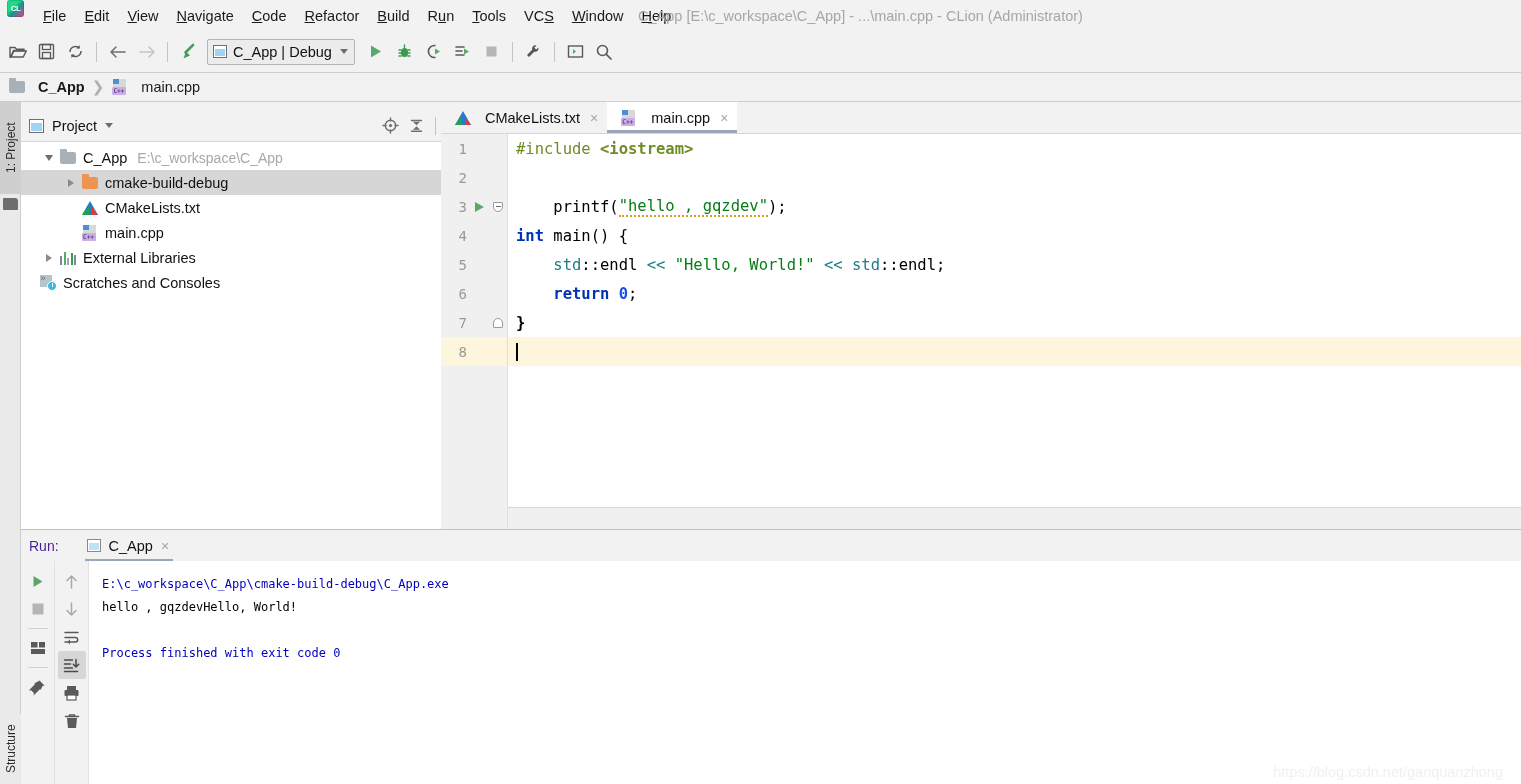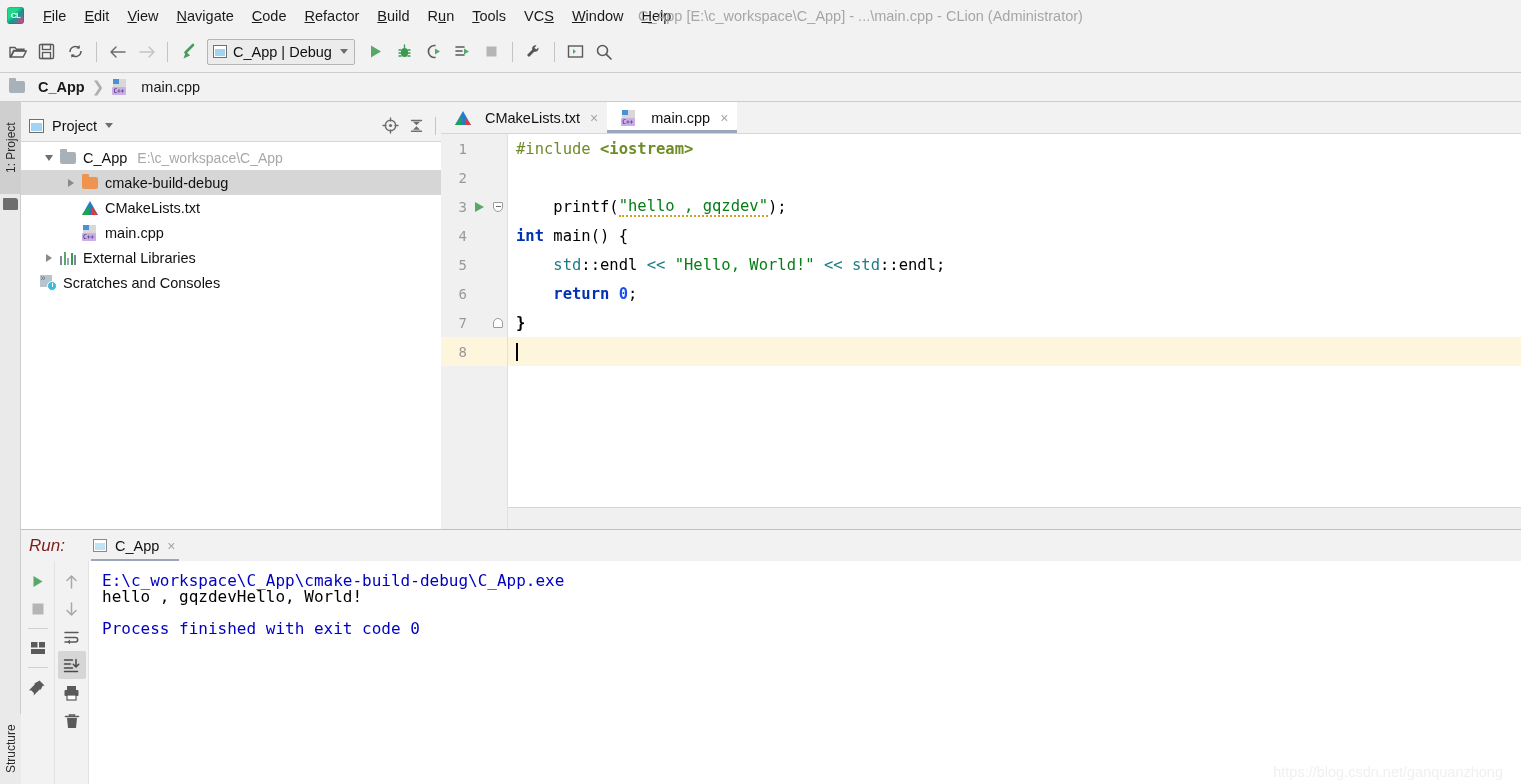--- a/index.html
+++ b/index.html
@@ -10,21 +10,21 @@
     background: #f2f2f2;
     font-family: "Liberation Sans", sans-serif;
     -webkit-font-smoothing: antialiased;
   }
   .app { position: relative; width: 1521px; height: 784px; background: #f2f2f2; }
 
   
   .titlebar {
     position: absolute; top: 0; left: 0; width: 1521px; height: 31px;
     background: #f2f2f2;
-    display: flex; align-items: center;
+    display: flex; 
   }
   .cl-logo {
     width: 17px; height: 17px; margin-left: 7px; margin-right: 10px;
     border-radius: 3px;
     background: linear-gradient(135deg, #21d789 0%, #21d789 38%, #0f9b8e 55%, #ff318c 100%);
     position: relative; flex: none;
     box-shadow: inset 0 0 0 1px rgba(0,0,0,.12);
   }
   .cl-logo::after {
     content: "CL"; position: absolute; inset: 0;
@@ -249,21 +249,21 @@
   }
 
   
   .runpanel {
     position: absolute; top: 529px; left: 21px; right: 0; bottom: 0; background: #fff;
   }
   .run-header {
     height: 32px; background: #f2f2f2; display: flex; align-items: center; padding-left: 8px;
     border-top: 1px solid #c0c0c0;
   }
-  .run-label { font-size: 17px; color: #7f1d1d; margin-right: 22px; font-style: italic; }
+  .run-label { font-size: 14px; color: #4c1d95; margin-right: 22px; }
   .run-tab {
     display: flex; align-items: center; gap: 8px; padding: 0 8px 0 6px; height: 32px;
     position: relative; font-size: 14.5px; color: #111; cursor: default;
   }
   .run-tab::after { content:""; position:absolute; left:4px; right:4px; bottom:0; height:3px; background:#9aa7bb; }
   .run-tab .cfg-ico2 { width:14px;height:13px;border:1px solid #8a8a8a;background:#fff;position:relative;flex:none; }
   .run-tab .cfg-ico2::after { content:"";position:absolute;left:1px;right:1px;top:3px;bottom:1px;background:#bfe3f5; }
   .run-tab .x { color:#a5a5a5; font-size:14px; }
 
   .run-body { position: absolute; top: 32px; left: 0; right: 0; bottom: 0; background: #fff; display: flex; }
@@ -273,21 +273,21 @@
   }
   .run-tools2 {
     width: 34px; background: #f2f2f2; display: flex; flex-direction: column; align-items: center;
     padding-top: 6px; gap: 0px; flex: none; border-right: 1px solid #e2e2e2;
   }
   .rt-btn { width: 28px; height: 28px; display: flex; align-items: center; justify-content: center; cursor: default; }
   .rt-btn.on { background: #d6d6d6; border-radius: 2px; }
   .rt-sep { width: 20px; height: 1px; background: #d0d0d0; margin: 5px 0; }
   .console {
     flex: 1; padding: 12px 0 0 13px; font-family: "DejaVu Sans Mono", monospace;
-    font-size: 16px; color: #000; line-height: 16px; white-space: pre; background: #fff;
+    font-size: 12px; color: #000; line-height: 23px; white-space: pre; background: #fff;
   }
   .c-blue { color: #0000c0; }
   .c-black { color: #000; }
 
   .watermark {
     position: absolute; right: 18px; bottom: 4px; font-size: 14.5px; color: #f0f0f0;
     pointer-events: none; font-family: "Liberation Sans", sans-serif;
   }
 
   svg { display: block; }

